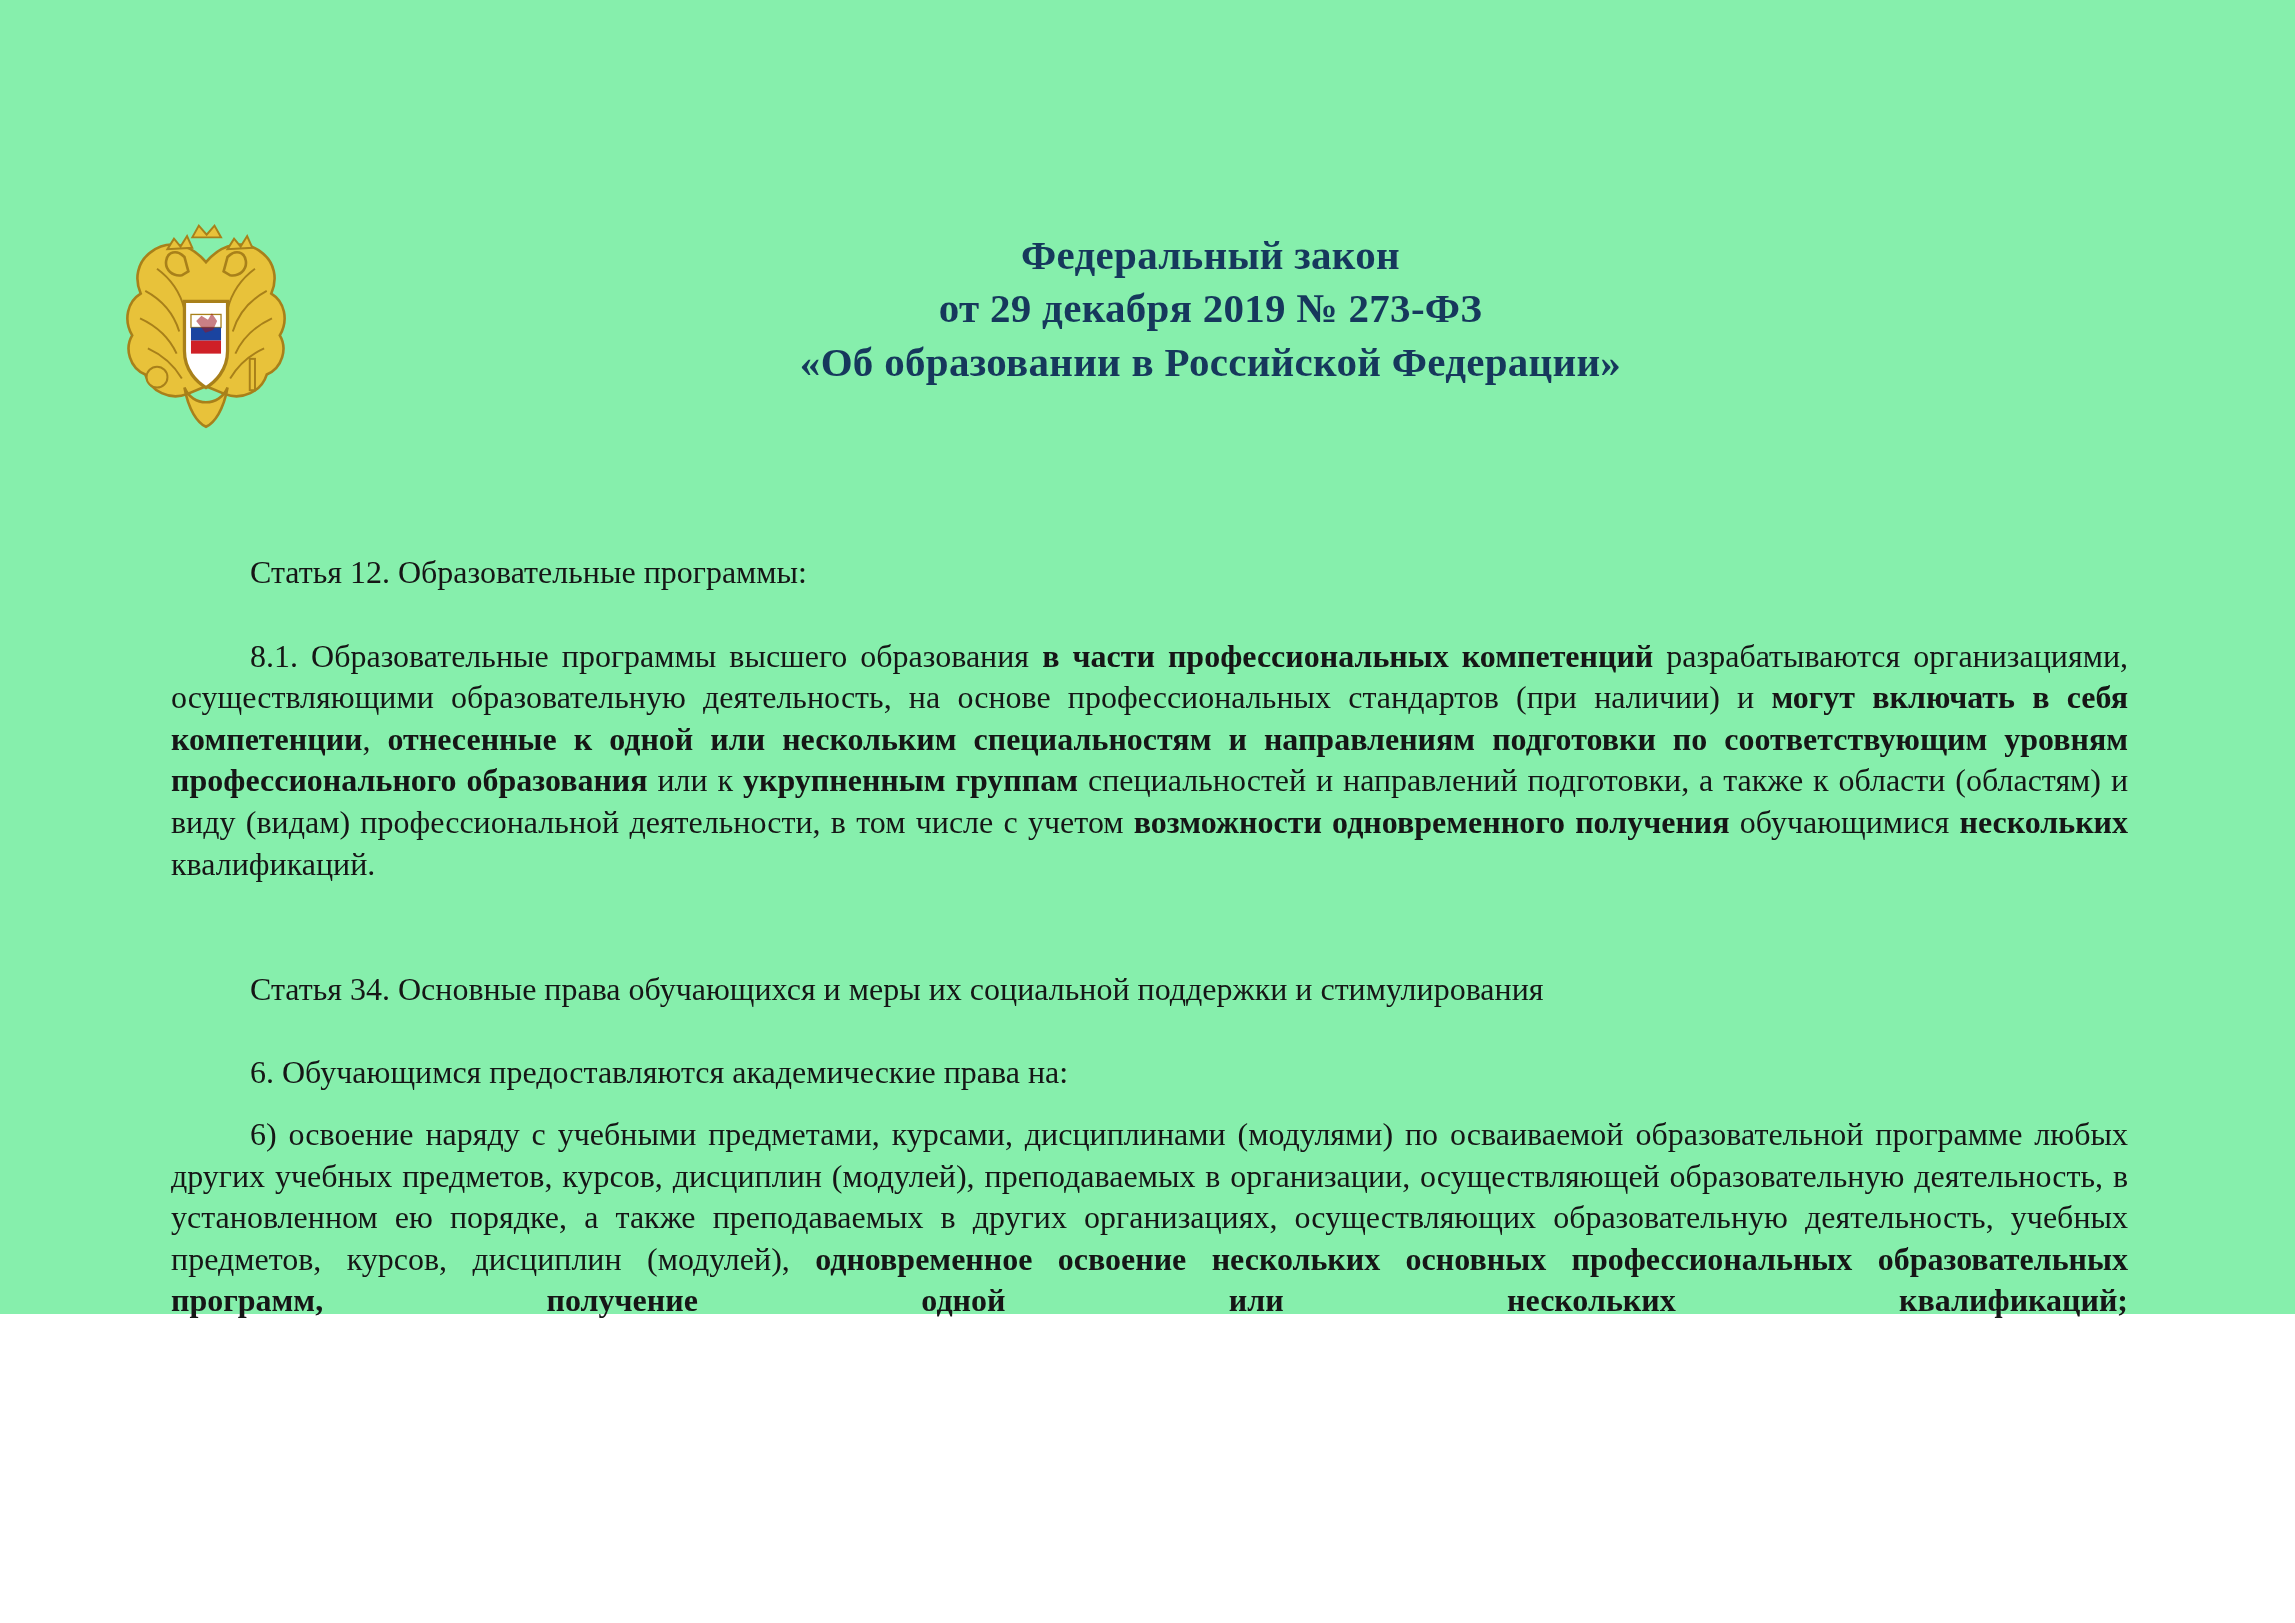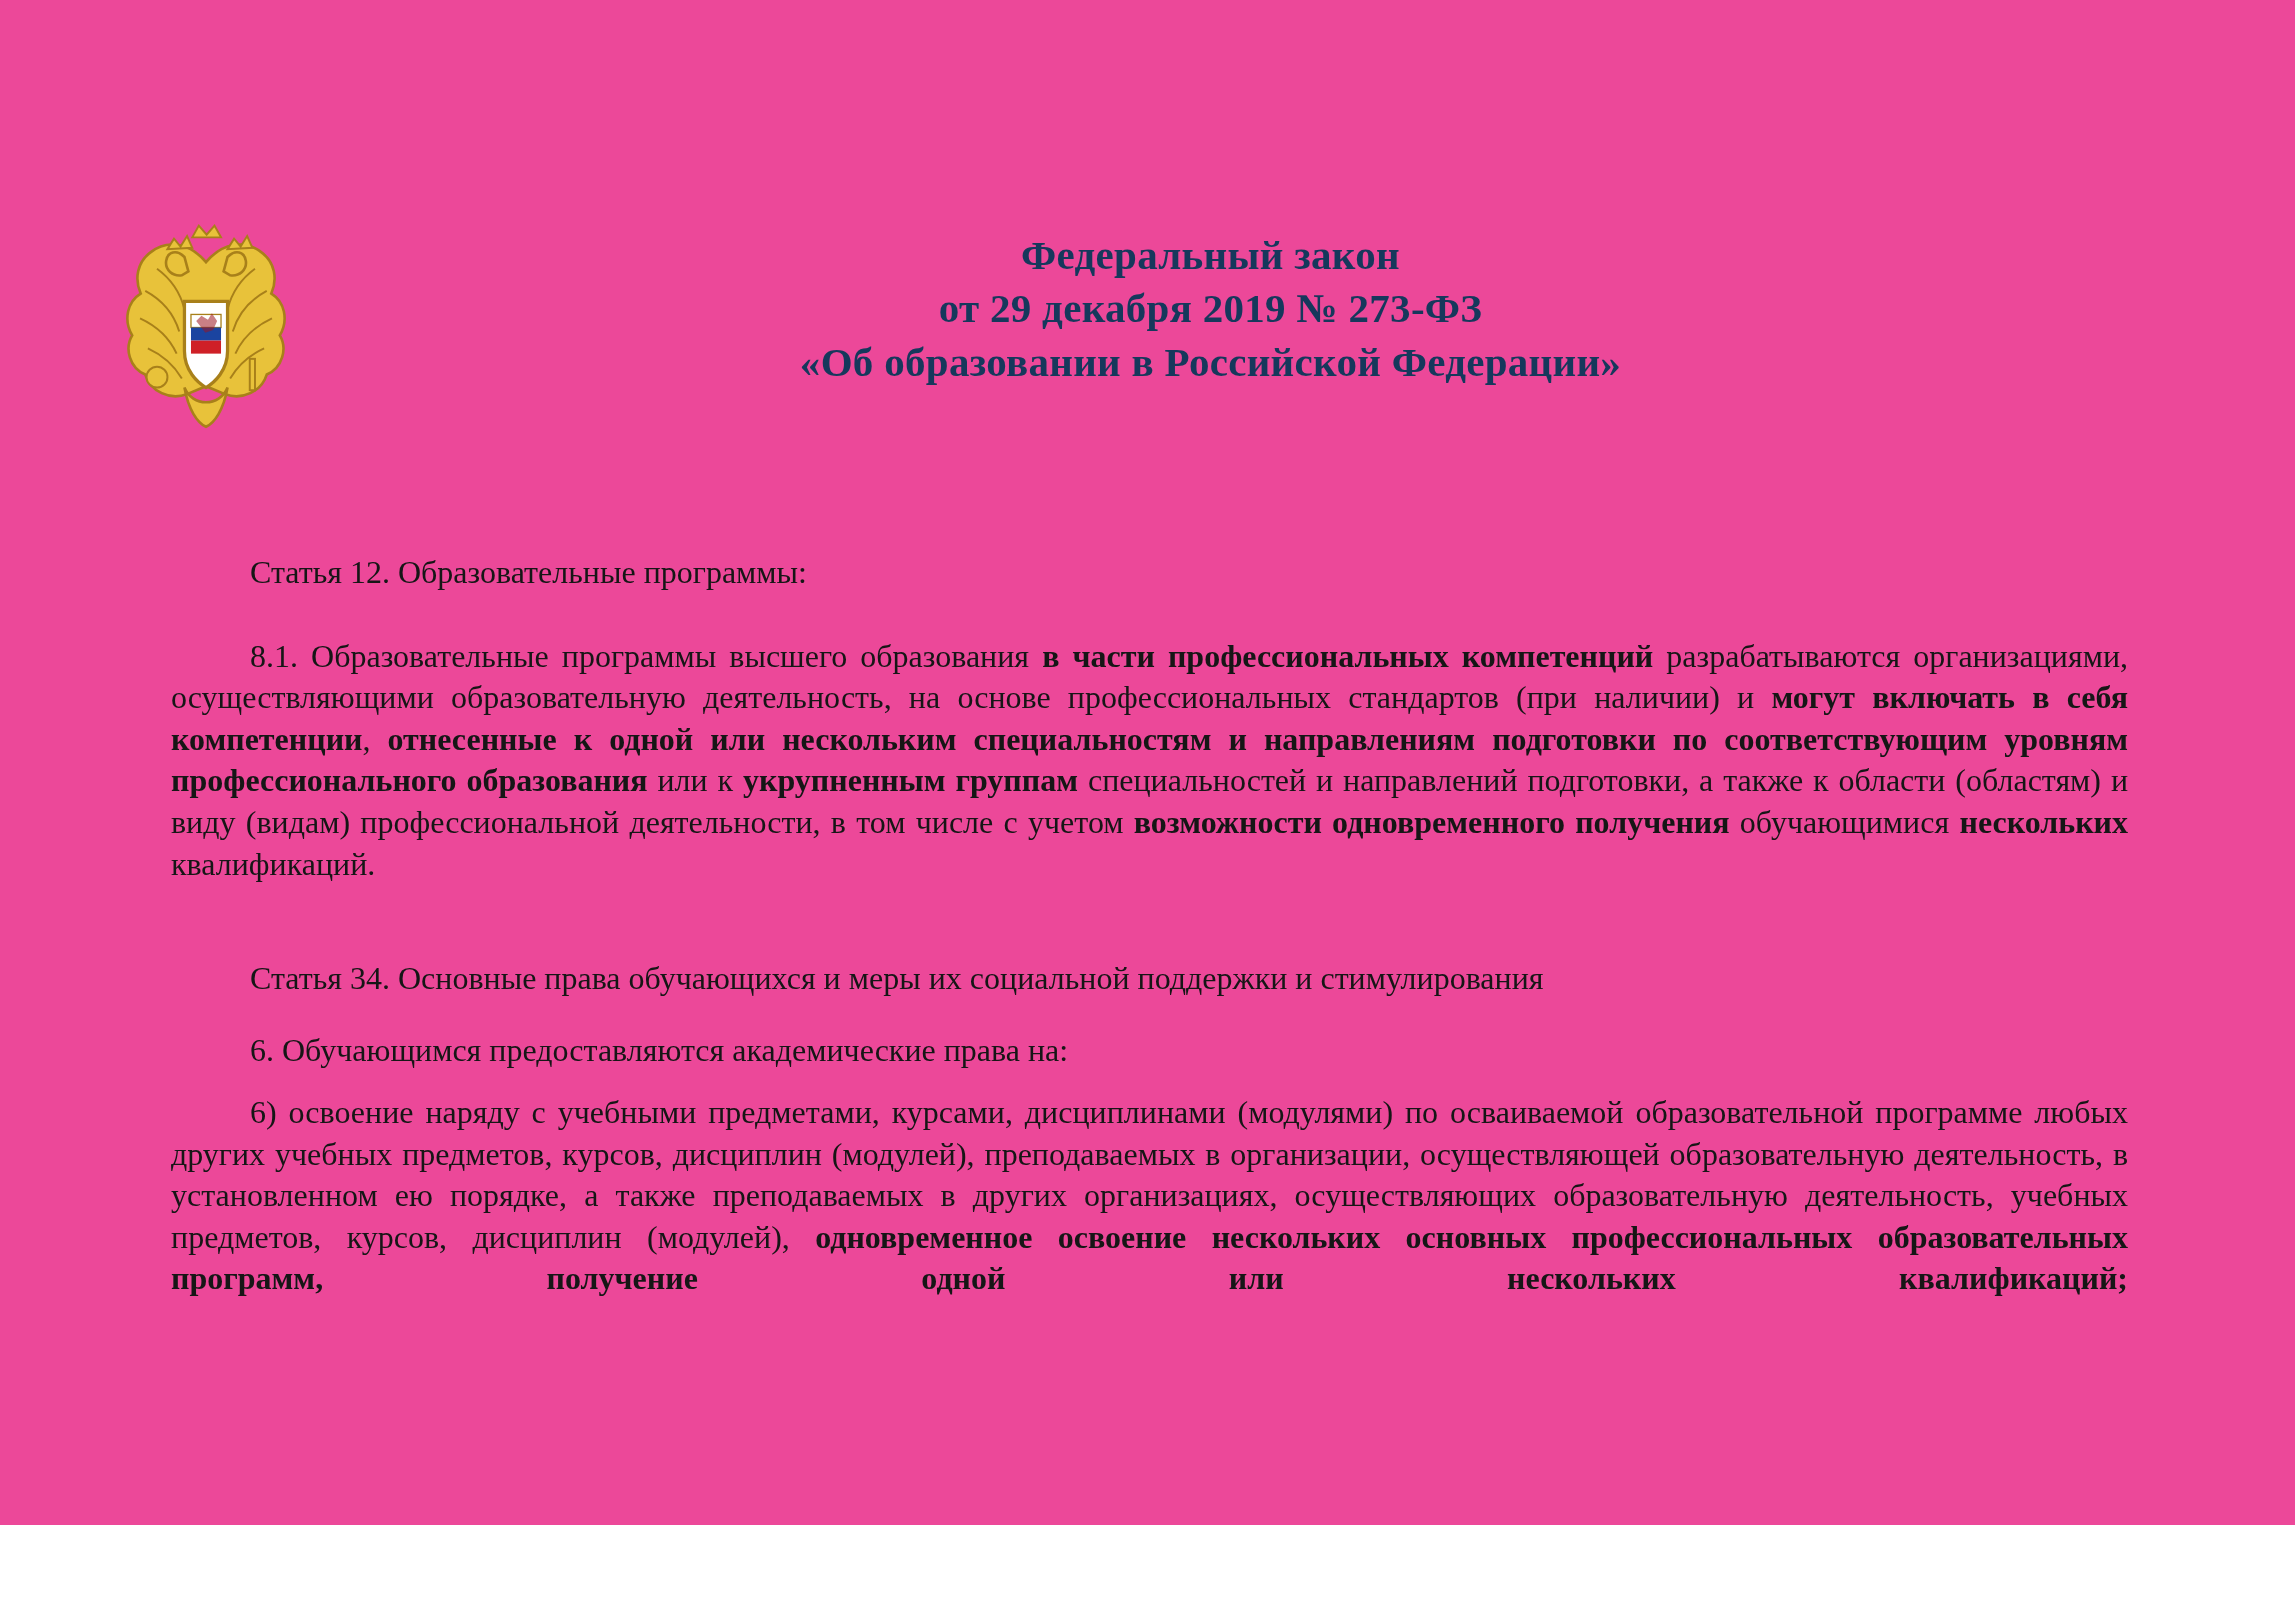--- a/index.html
+++ b/index.html
@@ -13,22 +13,22 @@
     font-family: "Liberation Serif", serif;
     color: #1a1a1a;
     position: relative;
     overflow: hidden;
   }
 
   .slide {
     position: absolute;
     left: 0; top: 0;
     width: 2295px;
-    height: 1525px;
-    background: #ec4899;
+    height: 1314px;
+    background: #86efac;
   }
 
   
   .header {
     position: absolute;
     left: 0;
     top: 216px;
     width: 2295px;
     height: 262px;
   }
@@ -71,21 +71,21 @@
 
   p.para {
     margin: 0 0 0 0;
     text-align: justify;
     text-justify: inter-word;
   }
   p.para.indent {
     text-indent: 79px;
   }
   p.gap-lg { margin-top: 42px; }
-  p.gap-md { margin-top: 31px; }
+  p.gap-md { margin-top: 42px; }
   p.gap-sm { margin-top: 20px; }
 
   .b { font-weight: bold; }
 
   
   p.para::after {
     content: "";
     display: inline-block;
     width: 100%;
   }

